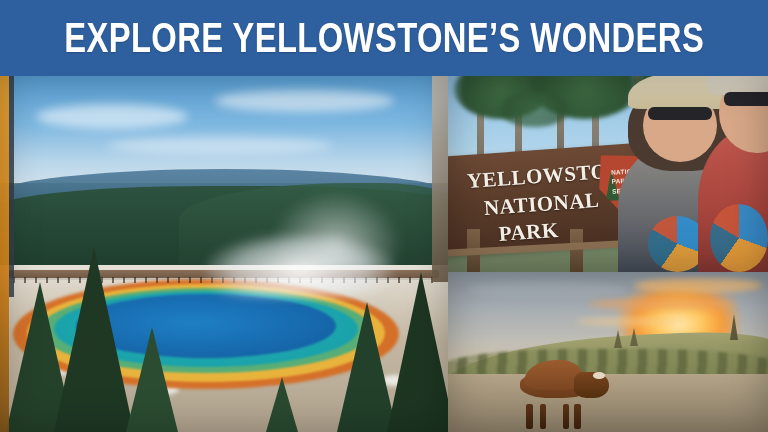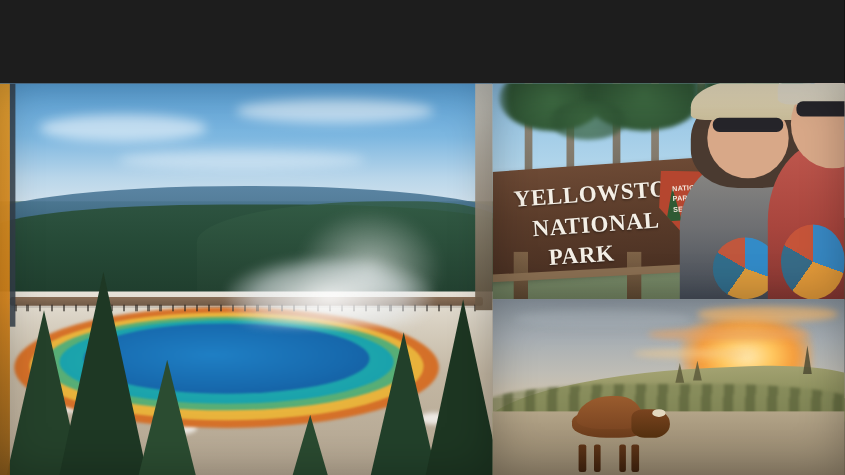--- a/index.html
+++ b/index.html
@@ -139,20 +139,23 @@
   .bi-leg{position:absolute;bottom:-44%;width:7%;height:52%;
         background:linear-gradient(#5d3417,#3e220e);border-radius:2px;}
   .vignette{position:absolute;inset:0;pointer-events:none;
         box-shadow:inset 0 0 40px rgba(0,0,0,.28);}
 </style>
 </head>
 <body>
 
 <div class="thumb">
 
+  <div class="banner">
+    <div class="banner-title">EXPLORE YELLOWSTONE’S WONDERS</div>
+  </div>
 
   <div class="photo-prismatic">
     <div class="gp-sky"></div>
     <div class="gp-cloud" style="left:8%;top:8%;width:34%;height:7%;"></div>
     <div class="gp-cloud" style="left:48%;top:4%;width:40%;height:6%;"></div>
     <div class="gp-cloud" style="left:24%;top:17%;width:50%;height:5%;opacity:.7;"></div>
     <div class="gp-ridge"></div>
     <div class="gp-forest"></div>
     <div class="gp-forest2"></div>
     <div class="gp-flat"></div>

